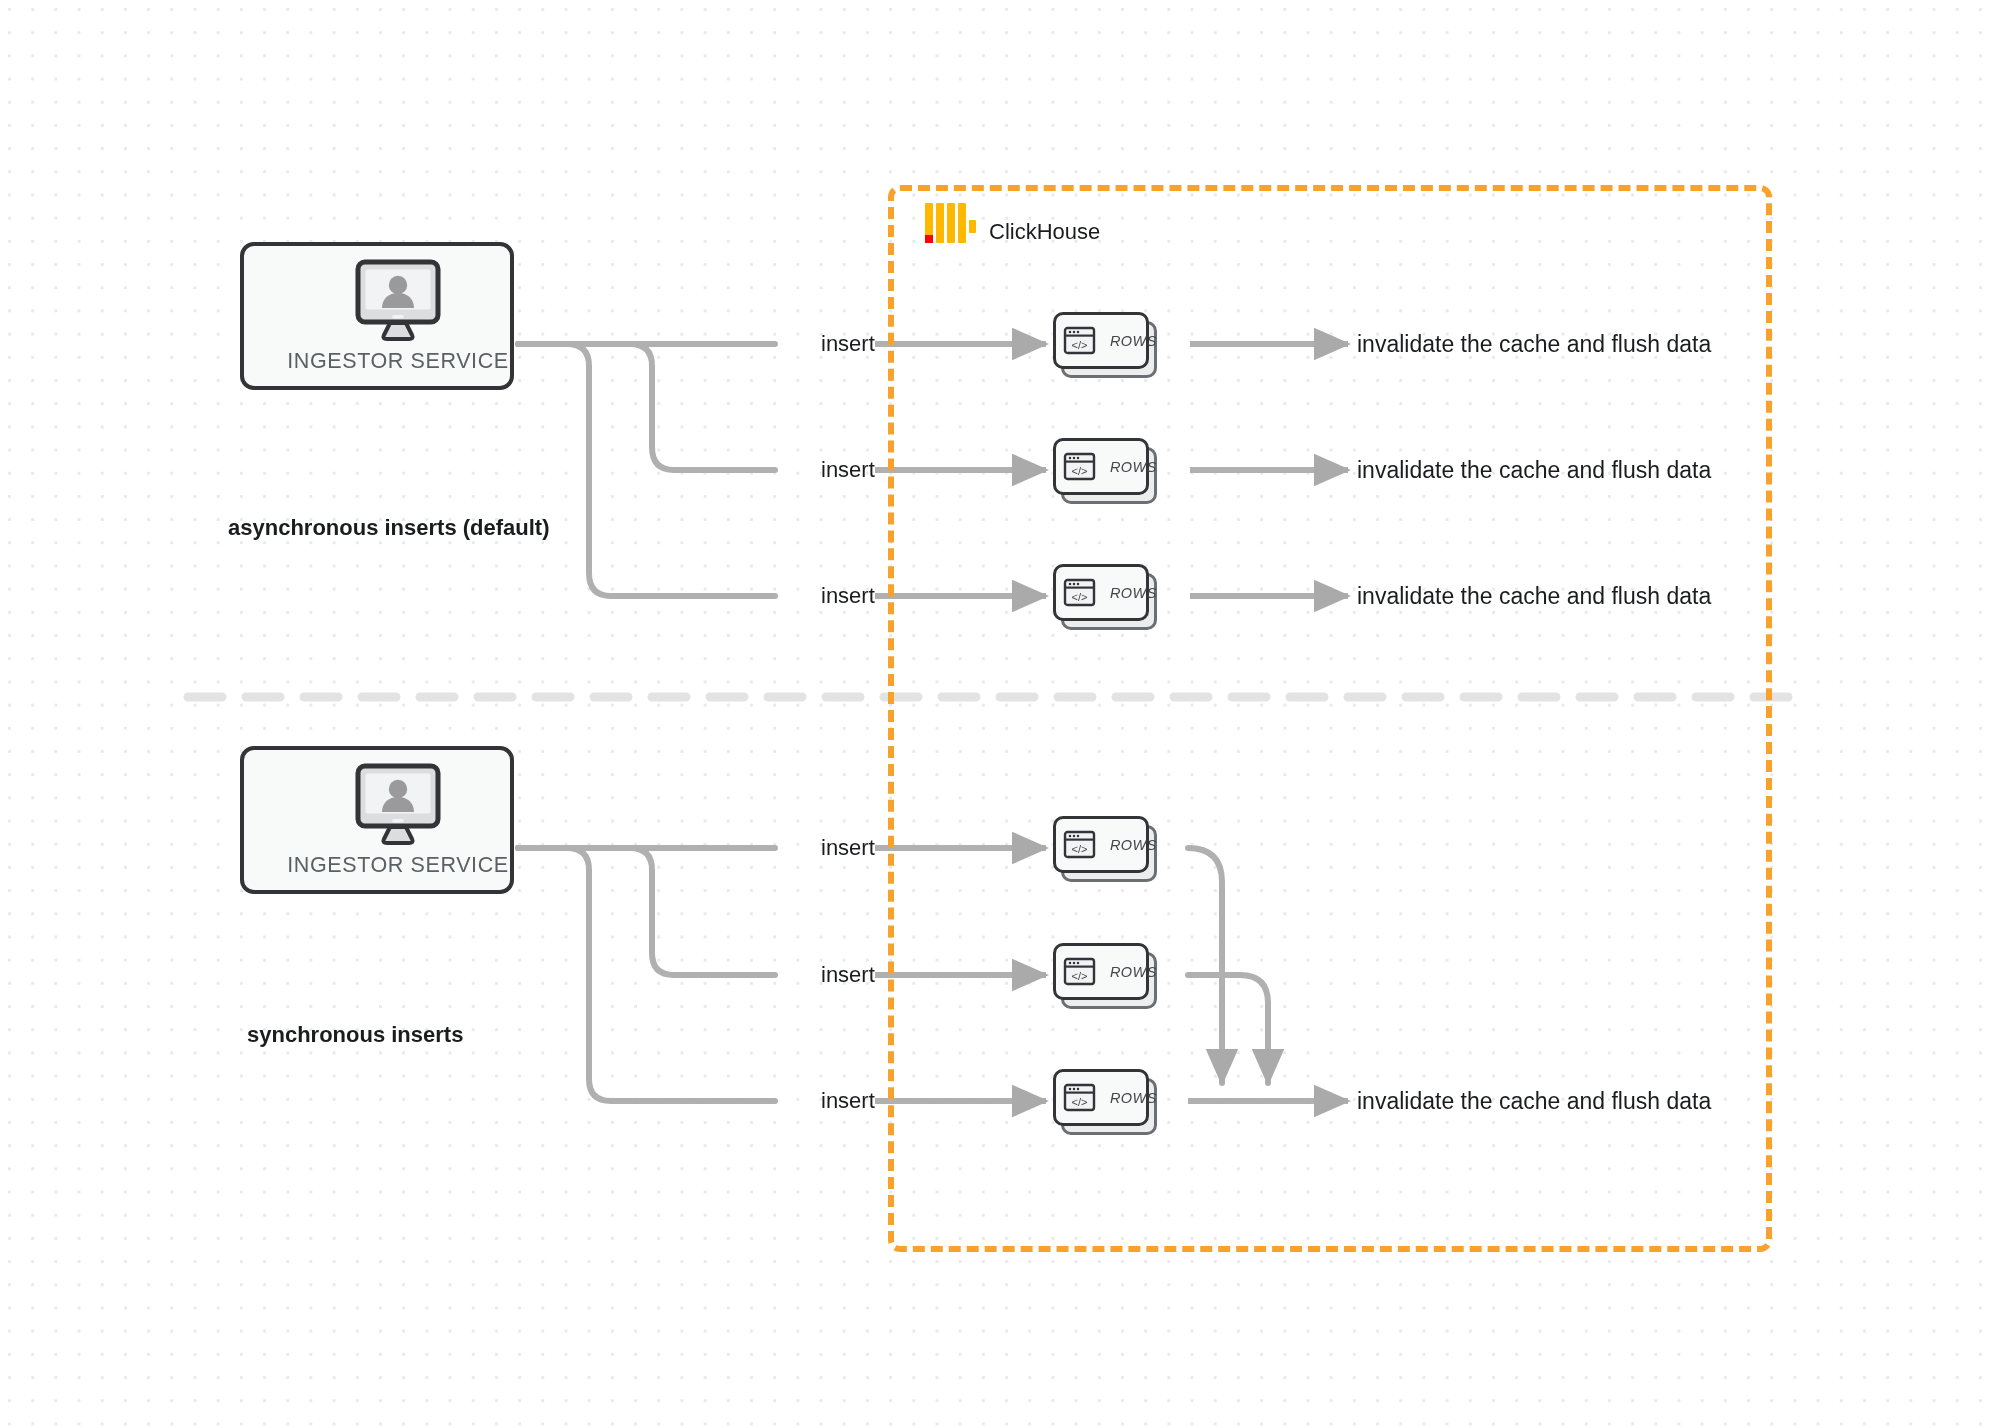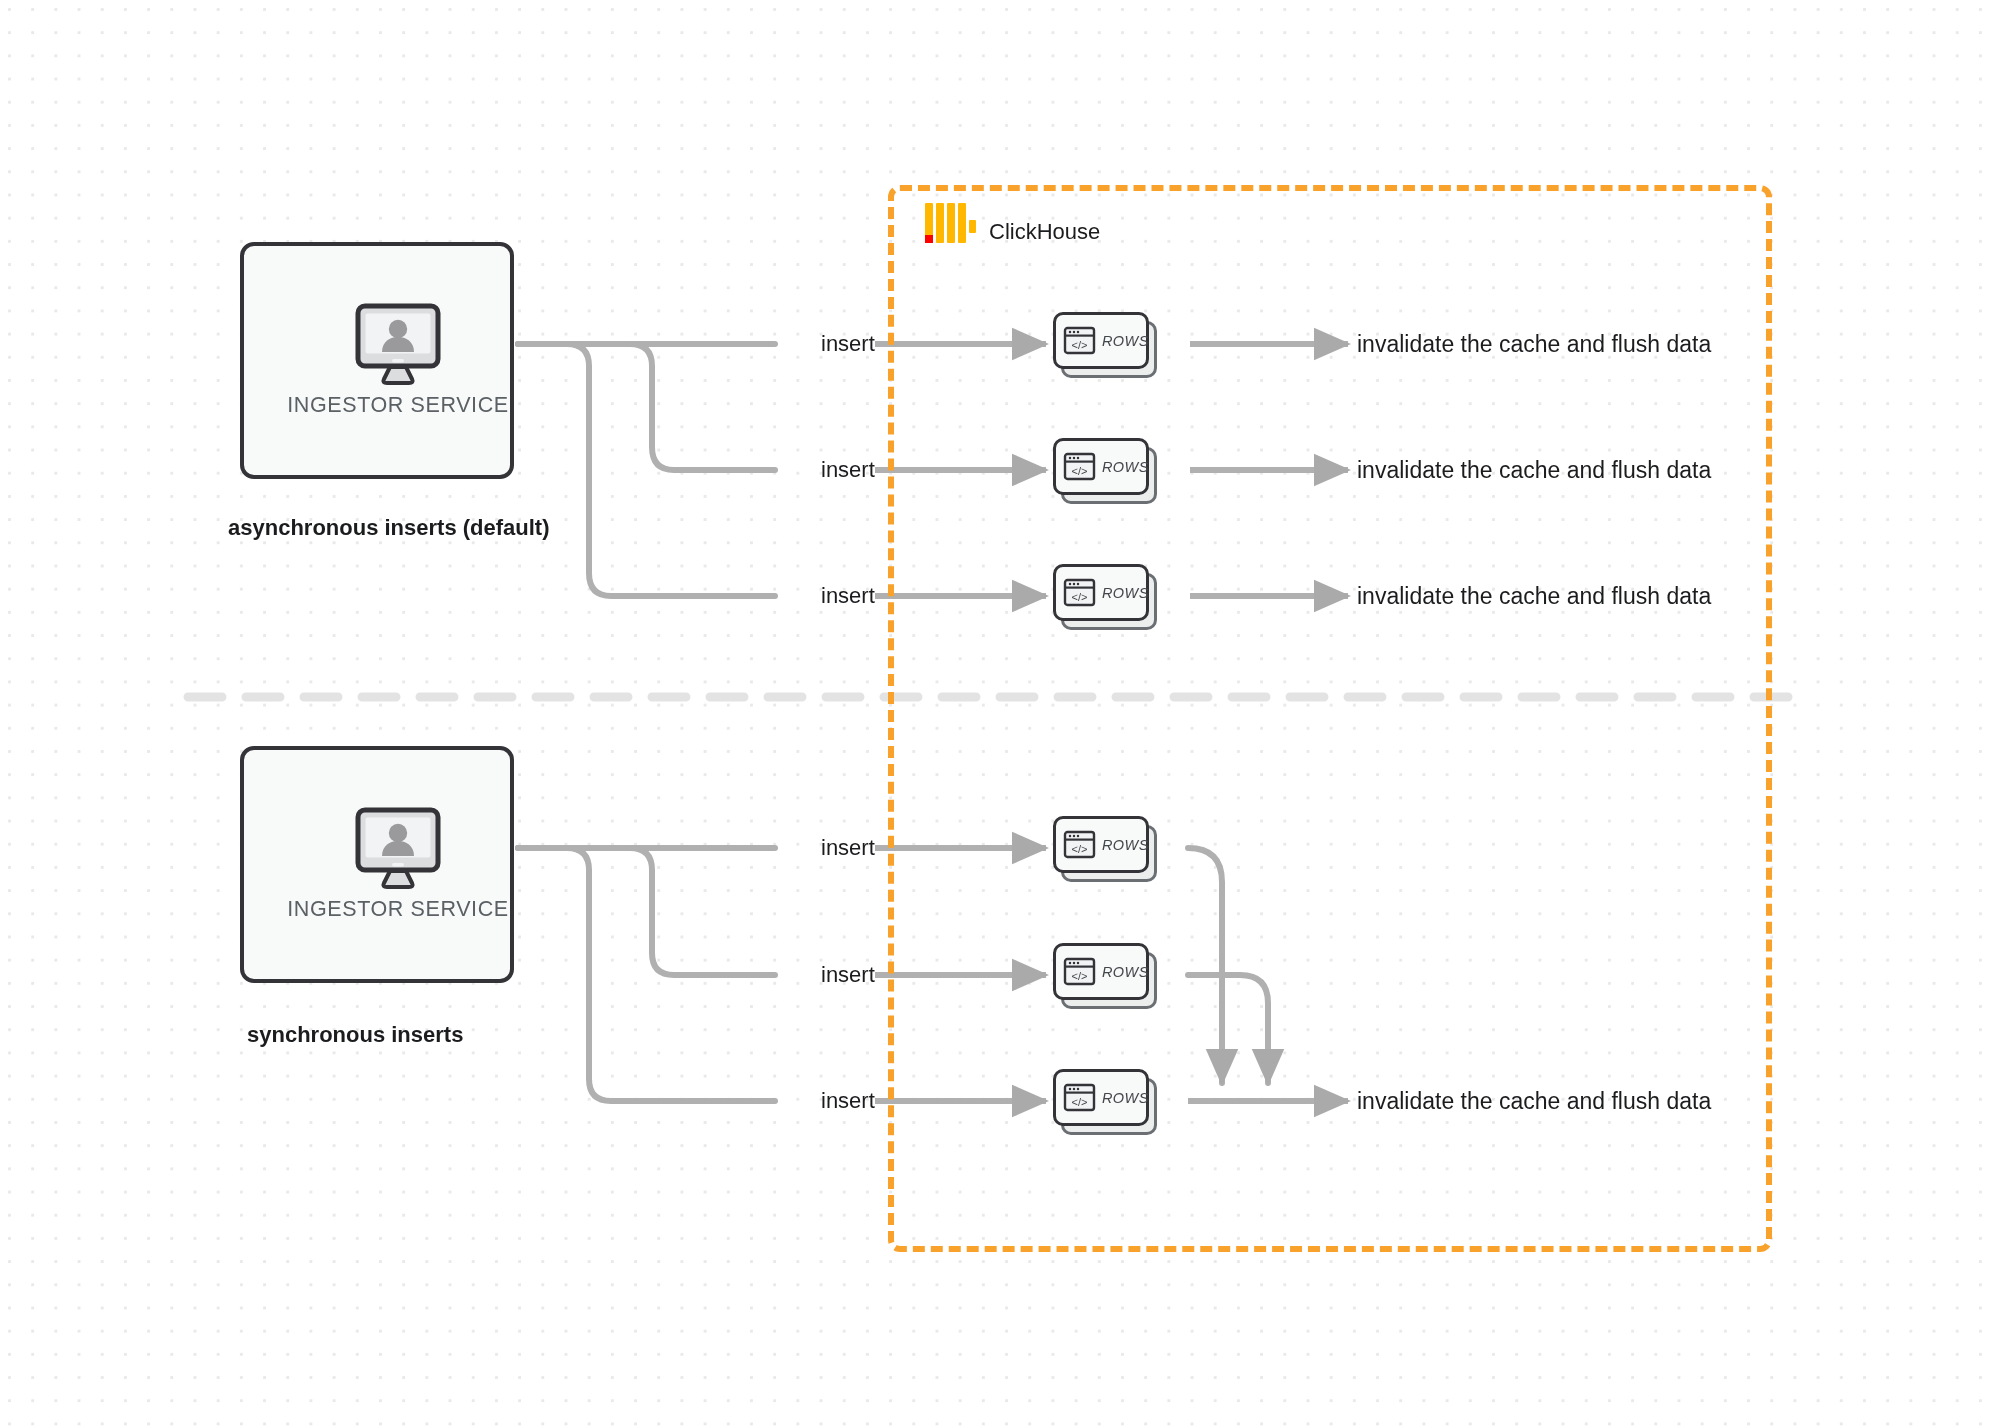--- a/index.html
+++ b/index.html
@@ -27,21 +27,21 @@
     left: 0;
     top: 0;
     width: 2000px;
     height: 1428px;
   }
 
   
   .ingestor {
     position: absolute;
     width: 274px;
-    height: 237px;
+    height: 148px;
     border: 4px solid #333338;
     border-radius: 14px;
     background: #f8f9f9;
     box-sizing: border-box;
     display: flex;
     flex-direction: column;
     align-items: center;
     justify-content: center;
     padding-left: 42px;
   }
@@ -160,20 +160,21 @@
     width: 33px;
     height: 29px;
     flex: none;
   }
   .rows-card .rows-text {
     font-size: 14.5px;
     font-style: italic;
     color: #43474b;
     letter-spacing: 0.4px;
     font-family: "Liberation Sans", sans-serif;
+    margin-left: 8px;
   }
 
   
   .edge-label {
     position: absolute;
     font-size: 22px;
     color: #1b1c1e;
     white-space: nowrap;
     transform: translateY(-50%);
     font-family: "Liberation Sans", sans-serif;

